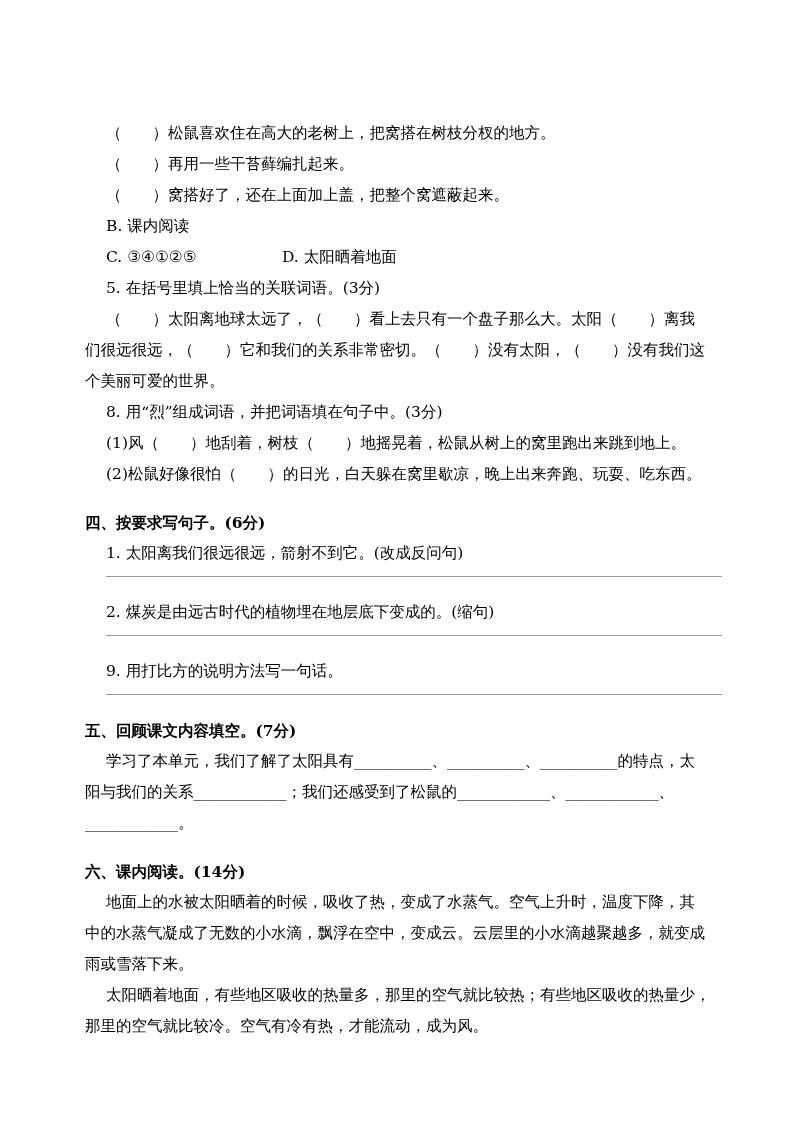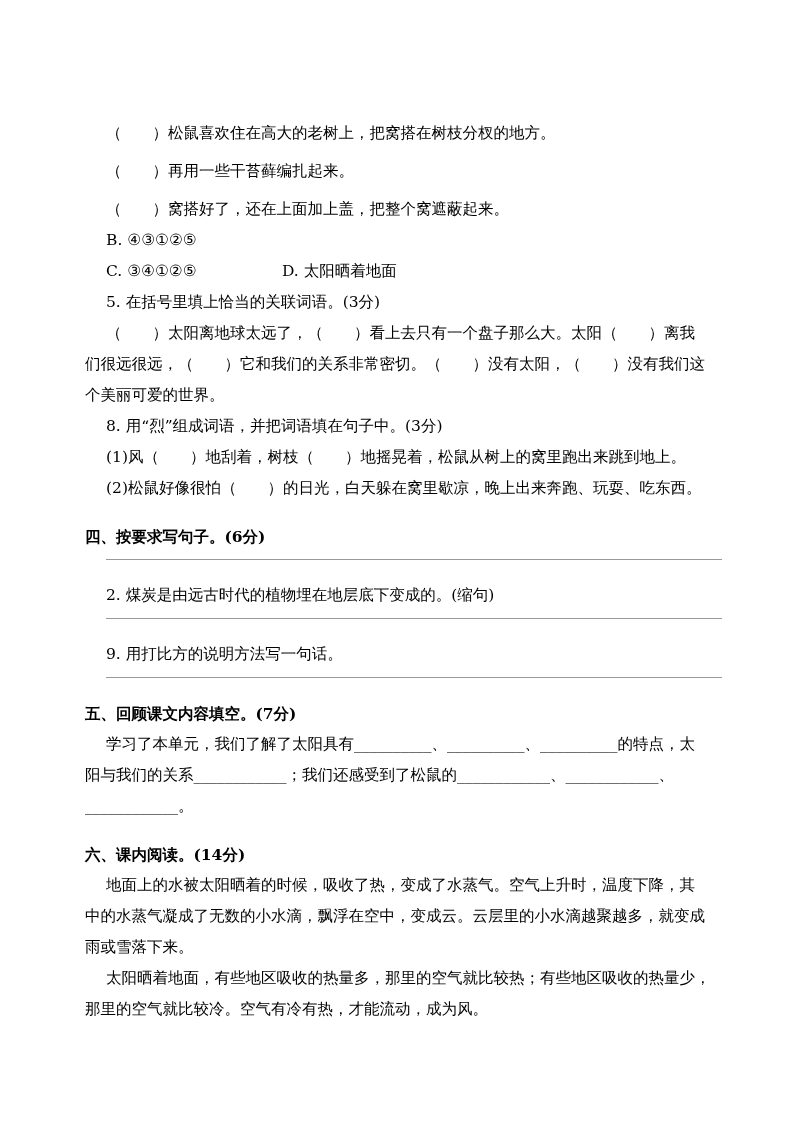--- a/index.html
+++ b/index.html
@@ -16,57 +16,58 @@
     width: 793px; height: 834px;
     padding: 118px 55px 0 85px;
   }
   .ln {
     font-size: 15.5px;
     line-height: 31px;
     height: 31px;
     white-space: nowrap;
   }
   .ind { padding-left: 21px; }
-  .sp  { margin-top: 7px; }
+  .sp  { margin-top: 0; }
   .heading { font-weight: bold; margin-top: 17px; }
   .choices { display: flex; }
   .choice-left { display: inline-block; width: 176px; }
   .answer-line {
     height: 8px;
     margin: 0 16px 20px 21px;
     border-bottom: 1px solid #999999;
   }
 </style>
 </head>
 <body>
 
 <div class="page">
 
   <p class="ln ind">（　　）松鼠喜欢住在高大的老树上，把窝搭在树枝分杈的地方。</p>
   <p class="ln ind sp">（　　）再用一些干苔藓编扎起来。</p>
   <p class="ln ind sp">（　　）窝搭好了，还在上面加上盖，把整个窝遮蔽起来。</p>
 
   <div class="ln ind choices">
-    <span>B. ④③①②⑤</span>
+    <span>B. 课内阅读</span>
   </div>
   <div class="ln ind choices">
     <span class="choice-left">C. ③④①②⑤</span>
     <span>D. 太阳晒着地面</span>
   </div>
 
   <p class="ln ind">5. 在括号里填上恰当的关联词语。(3分)</p>
   <p class="ln ind">（　　）太阳离地球太远了，（　　）看上去只有一个盘子那么大。太阳（　　）离我</p>
   <p class="ln">们很远很远，（　　）它和我们的关系非常密切。（　　）没有太阳，（　　）没有我们这</p>
   <p class="ln">个美丽可爱的世界。</p>
 
   <p class="ln ind">8. 用“烈”组成词语，并把词语填在句子中。(3分)</p>
   <p class="ln ind">(1)风（　　）地刮着，树枝（　　）地摇晃着，松鼠从树上的窝里跑出来跳到地上。</p>
   <p class="ln ind">(2)松鼠好像很怕（　　）的日光，白天躲在窝里歇凉，晚上出来奔跑、玩耍、吃东西。</p>
 
   <p class="ln heading">四、按要求写句子。(6分)</p>
+  <p class="ln ind">1. 太阳离我们很远很远，箭射不到它。(改成反问句)</p>
   <div class="answer-line"></div>
   <p class="ln ind">2. 煤炭是由远古时代的植物埋在地层底下变成的。(缩句)</p>
   <div class="answer-line"></div>
   <p class="ln ind">9. 用打比方的说明方法写一句话。</p>
   <div class="answer-line"></div>
 
   <p class="ln heading">五、回顾课文内容填空。(7分)</p>
   <p class="ln ind">学习了本单元，我们了解了太阳具有__________、__________、__________的特点，太</p>
   <p class="ln">阳与我们的关系____________；我们还感受到了松鼠的____________、____________、</p>
   <p class="ln">____________。</p>

